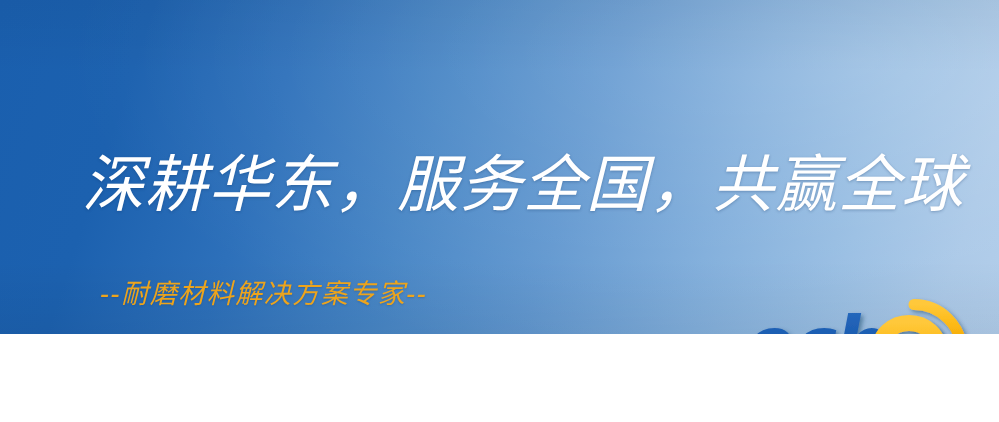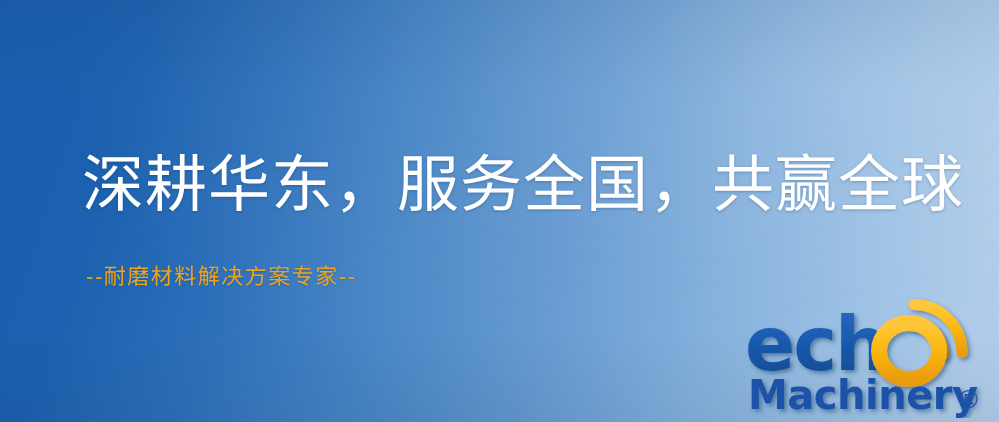--- a/index.html
+++ b/index.html
@@ -4,35 +4,36 @@
 <title>echo Machinery Banner</title>
 <style>
   html, body {
     margin: 0;
     padding: 0;
     background: #ffffff;
   }
   #banner {
     position: relative;
     width: 999px;
-    height: 422px;
+    height: 334px;
     overflow: hidden;
     font-family: "Liberation Sans", "DejaVu Sans", sans-serif;
     
     background:
       linear-gradient(108deg,
         #1a5fae 0%,
         #1c61af 14%,
         #2d70ba 28%,
         #4685c5 43%,
         #5f96cf 57%,
         #7cabda 71%,
         #95bce2 84%,
         #a8c7e7 94%,
         #aecbe9 100%);
+    font-style: italic;
   }
   
   .bg-sheen {
     position: absolute;
     inset: 0;
     background: radial-gradient(120% 150% at 86% 18%,
                 rgba(255,255,255,0.20) 0%,
                 rgba(255,255,255,0.08) 34%,
                 rgba(255,255,255,0.00) 66%);
     pointer-events: none;
@@ -62,23 +63,23 @@
     letter-spacing: 1px;
     white-space: nowrap;
     text-shadow: 0 1px 3px rgba(12, 48, 92, 0.30);
   }
 
   
   .subtitle {
     position: absolute;
     left: 86px;
     top: 264px;
-    margin: 0;
+    margin: 14px;
     font-family: "DejaVu Serif", "Liberation Serif", serif;
-    font-size: 22px;
+    font-size: 27px;
     line-height: 1.2;
     font-weight: 400;
     color: #edA41c;
     color: #eda41c;
     letter-spacing: 1.5px;
     white-space: nowrap;
     text-shadow: 0 1px 2px rgba(20, 60, 110, 0.28);
   }
 
   

